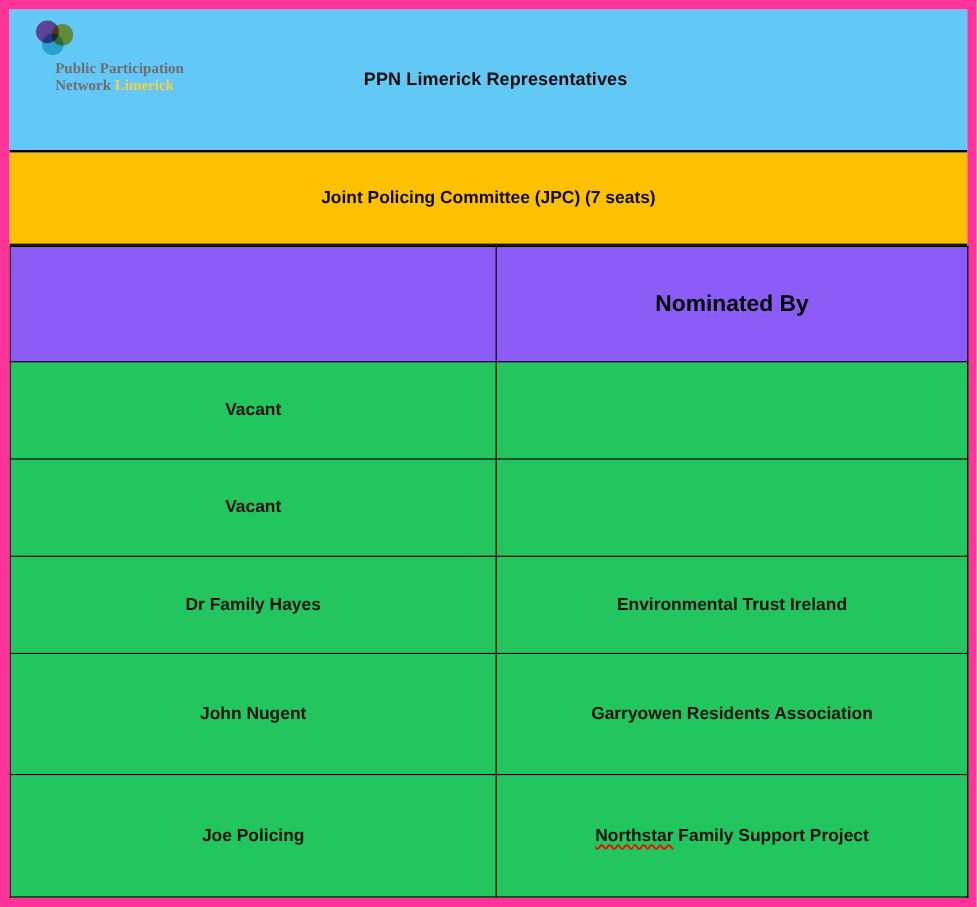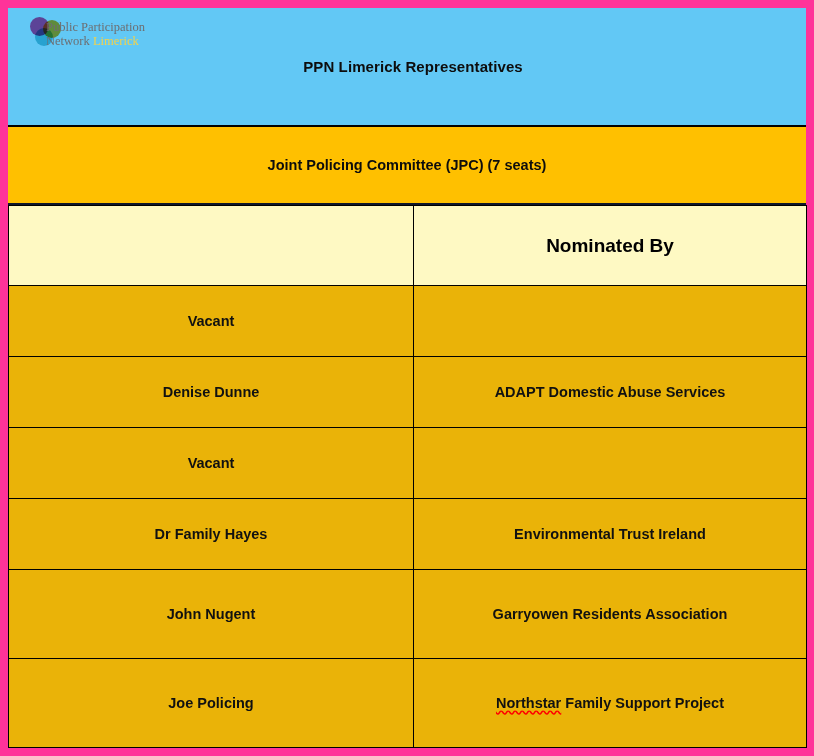--- a/index.html
+++ b/index.html
@@ -77,24 +77,24 @@
     background: #f5a623;
   }
   .blob-teal {
     left: 7px; top: 12px;
     width: 18px; height: 18px;
     background: #4ec9d4;
   }
   .logo-text {
     position: absolute;
     left: 26px;
-    top: 5px;
+    top: 35px;
     line-height: 1.08;
     font-family: "Liberation Serif", serif;
-    font-weight: normal;
+    font-weight: bold;
     font-size: 12.5px;
     white-space: nowrap;
   }
   .logo-line { display: block; }
   .logo-dark { color: #6d6e71; }
   .logo-accent { color: #f2d24b; }
 
   
   .committee-bar {
     height: 78px;
@@ -125,28 +125,28 @@
 
   .rep-table th,
   .rep-table td {
     border: 1px solid #000000;
     text-align: center;
     vertical-align: middle;
     padding: 2px 6px;
     box-sizing: border-box;
   }
   .rep-table thead th {
-    background: #fef9c3;
-    height: 80px;
+    background: #8b5cf6;
+    height: 96px;
     font-size: 19px;
     font-weight: bold;
     color: #000000;
   }
   .rep-table tbody td {
-    background: #eab308;
+    background: #22c55e;
     font-size: 14.5px;
     font-weight: bold;
     color: #111111;
     height: 59px;
     margin-left: 27px;
   }
   tr.tall td { height: 74px; }
 
   td.vacant {
     color: #ff0000;
@@ -196,24 +196,20 @@
         <th>Nominated By</th>
       </tr>
     </thead>
     <tbody>
 
       <tr>
         <td class="vacant">Vacant</td>
         <td></td>
       </tr>
 
-      <tr>
-        <td>Denise Dunne</td>
-        <td>ADAPT Domestic Abuse Services</td>
-      </tr>
 
       <tr>
         <td class="vacant">Vacant</td>
         <td></td>
       </tr>
 
       <tr>
         <td>Dr Family Hayes</td>
         <td>Environmental Trust Ireland</td>
       </tr>

